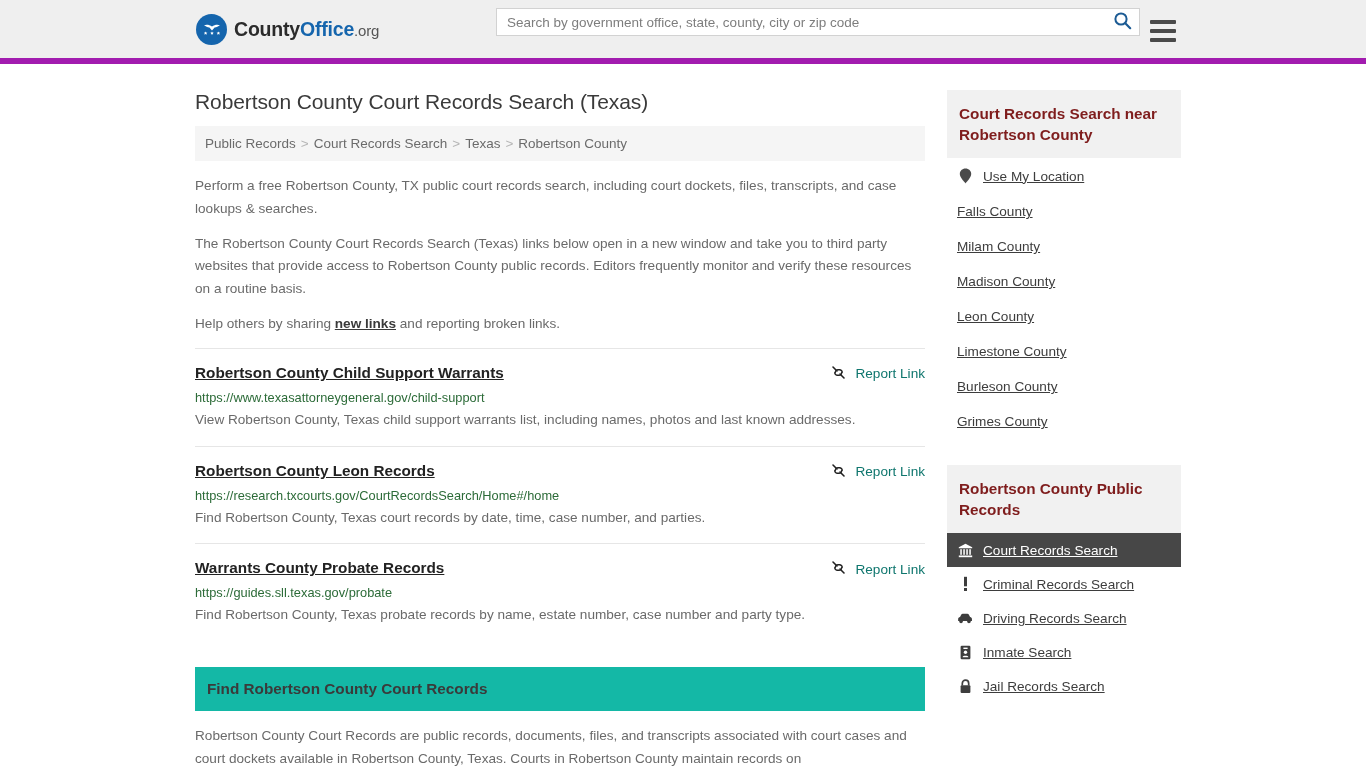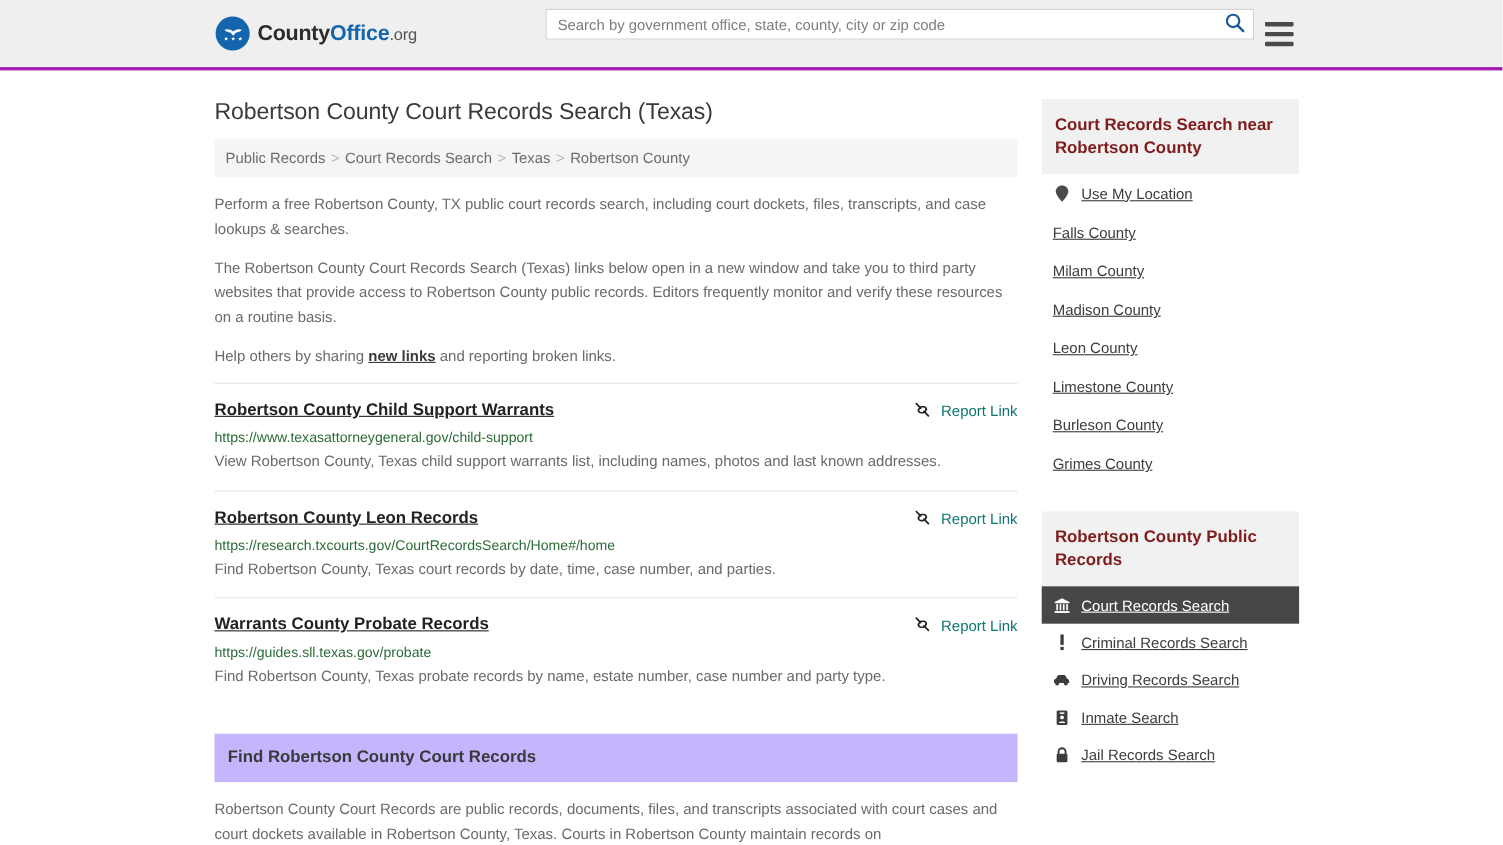--- a/index.html
+++ b/index.html
@@ -8,21 +8,21 @@
     width: 1366px; height: 768px;
     overflow: hidden;
     background: #ffffff;
     font-family: "Liberation Sans", sans-serif;
   }
 
   
   .site-header {
     height: 64px;
     background: #efefef;
-    border-bottom: 3px solid #a21caf;
+    border-bottom: 6px solid #a21caf;
     display: flex;
     align-items: center;
     position: relative;
   }
   .logo-wrap {
     display: flex;
     align-items: center;
     margin-left: 196px;
     gap: 7px;
   }
@@ -163,21 +163,21 @@
     line-height: 1.4;
   }
   .result-desc {
     font-size: 13.6px;
     color: #6a6a6a;
     line-height: 1.68;
   }
 
   
   .section-head {
-    background: #c4b5fd;
+    background: #14b8a6;
     padding: 13px 12px;
     font-size: 15.3px;
     font-weight: bold;
     color: #3a3a3a;
     margin-top: 26px;
   }
   .section-body p {
     font-size: 13.6px;
     color: #6a6a6a;
     line-height: 1.68;

